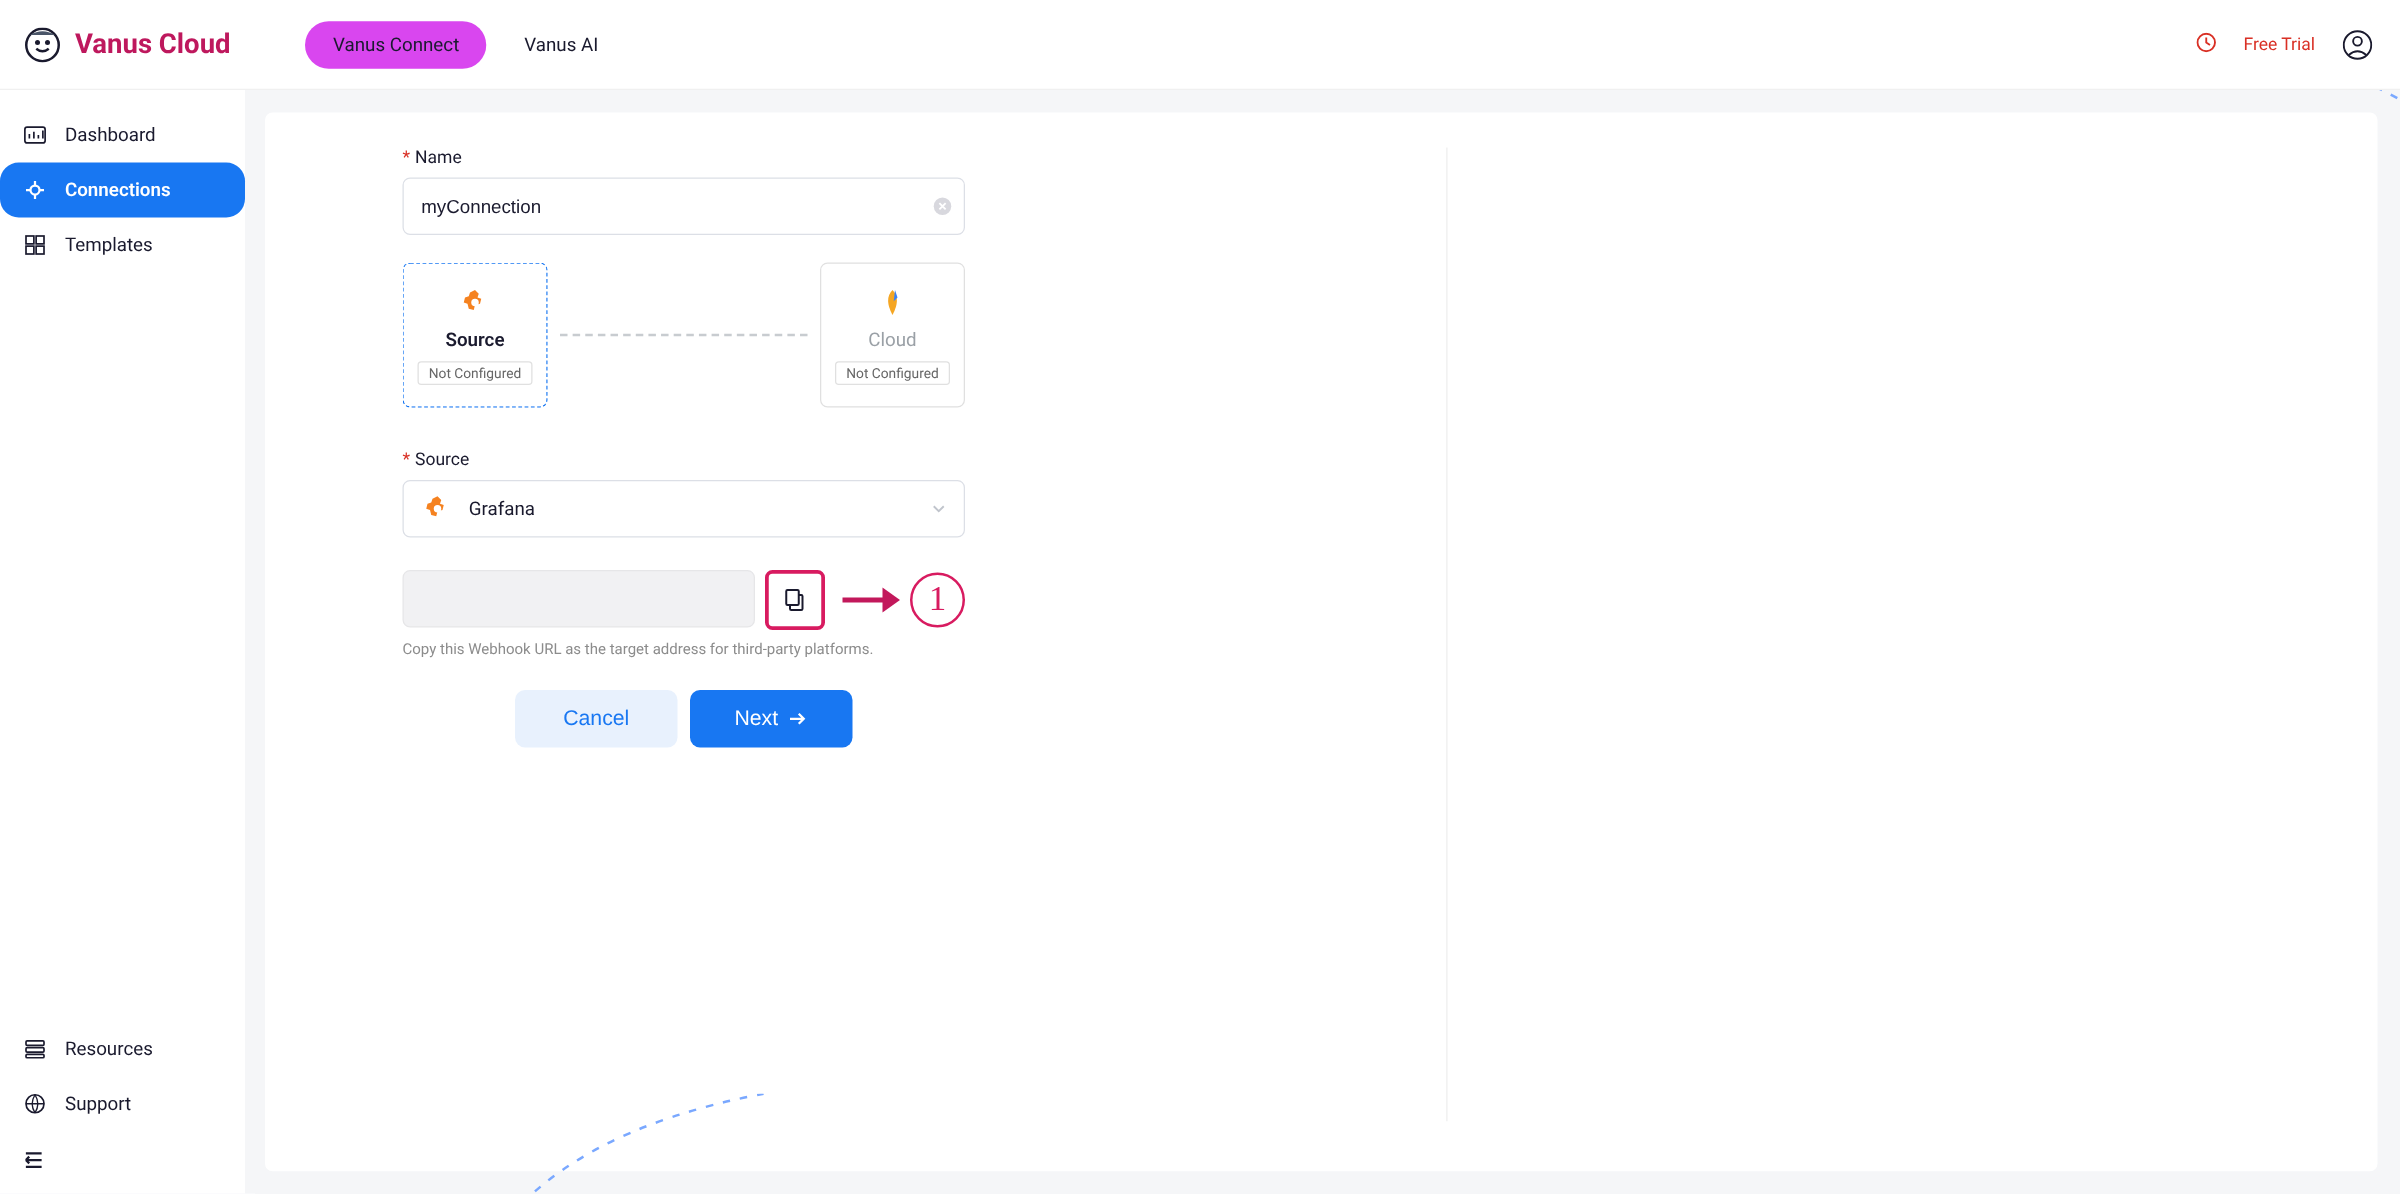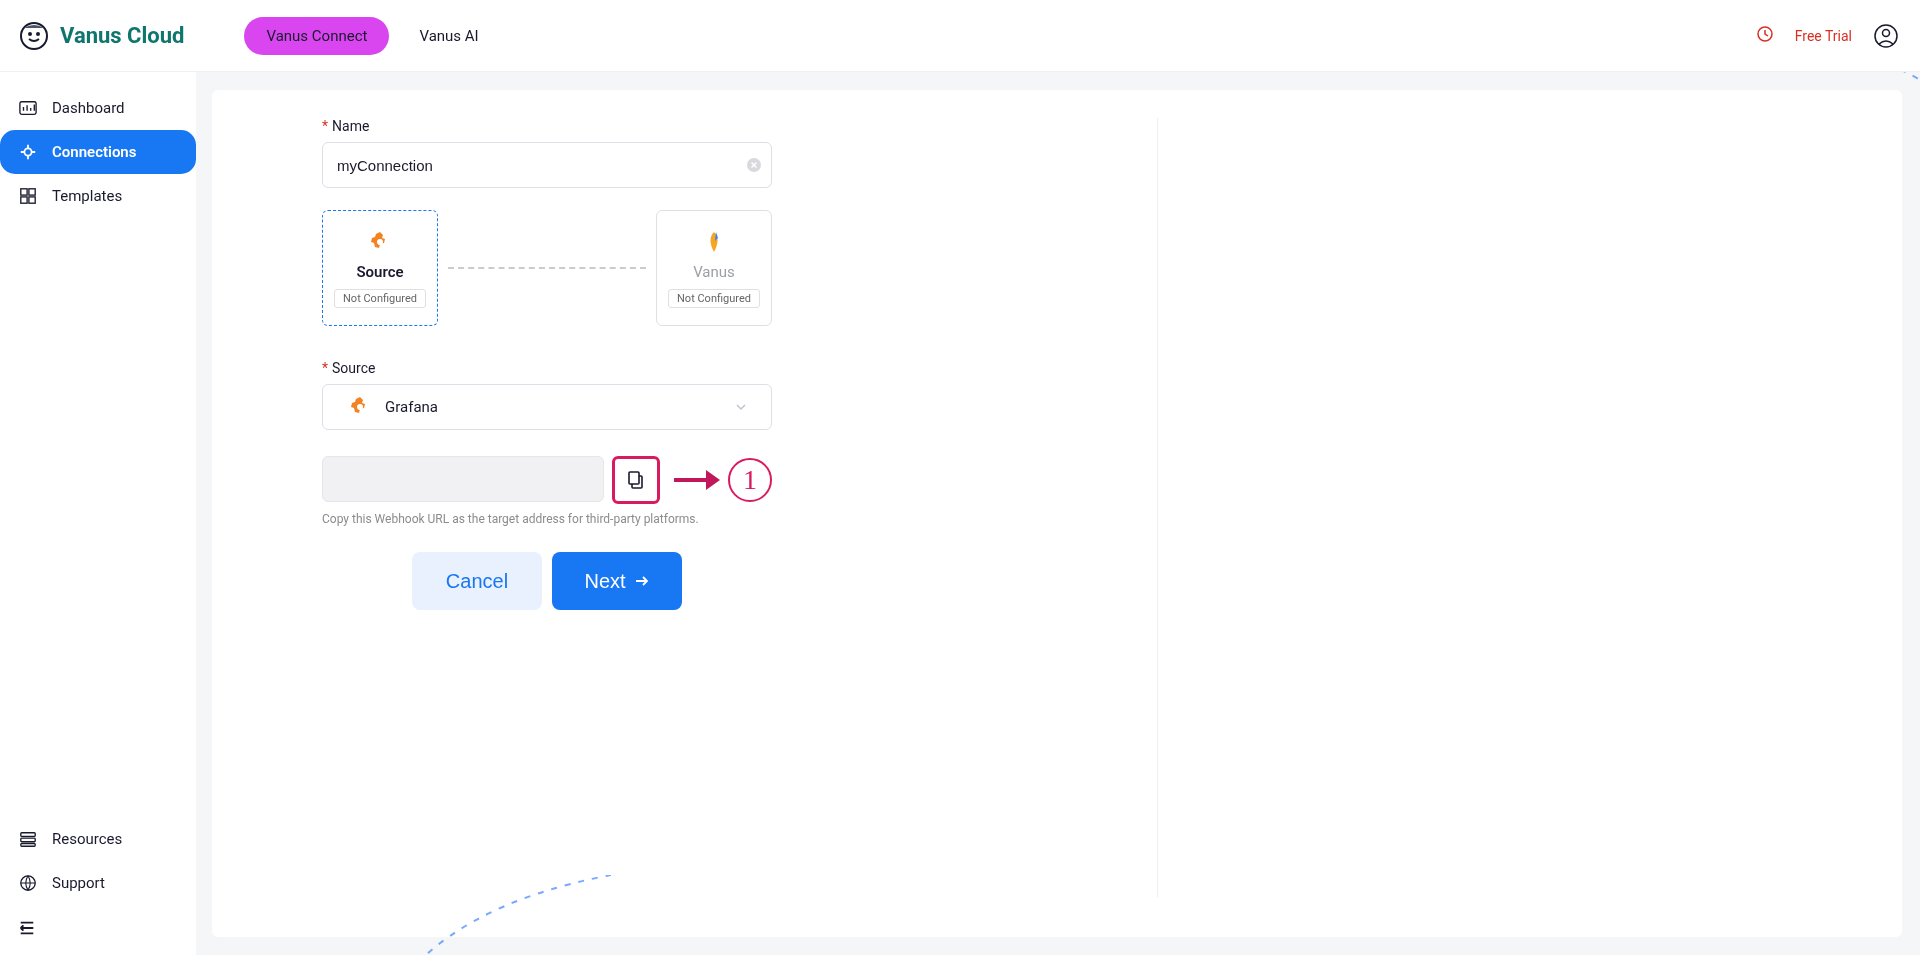--- a/index.html
+++ b/index.html
@@ -4,21 +4,21 @@
 <style>
 * { margin: 0; padding: 0; box-sizing: border-box; }
 body { font-family: -apple-system, BlinkMacSystemFont, 'Segoe UI', Roboto, sans-serif; background: #fff; color: #1a1a2e; overflow: hidden; }
 
 .app { display: flex; flex-direction: column; height: 100vh; }
 
 
 .header { display: flex; align-items: center; height: 72px; padding: 0 20px; border-bottom: 1px solid #f0f0f0; background: #fff; }
 .logo-area { display: flex; align-items: center; gap: 12px; }
 .logo-icon { width: 28px; height: 28px; }
-.logo-text { font-size: 22px; font-weight: 700; color: #0f766e; }
+.logo-text { font-size: 22px; font-weight: 700; color: #be185d; }
 .nav-tabs { display: flex; margin-left: 60px; gap: 8px; }
 .nav-tab { padding: 10px 22px; border-radius: 22px; font-size: 15px; color: #1a1a2e; cursor: pointer; }
 .nav-tab.active { background: #d946ef; }
 .header-right { margin-left: auto; display: flex; align-items: center; gap: 20px; }
 .free-trial { display: flex; align-items: center; gap: 22px; color: #d93025; font-size: 14px; }
 .avatar-btn { width: 28px; height: 28px; display: flex; align-items: center; justify-content: center; color: #1a1a2e; }
 
 
 .body { display: flex; flex: 1; overflow: hidden; background: #f5f6f8; }
 
@@ -46,41 +46,41 @@
 .node-card { width: 116px; height: 116px; border: 1px solid #e0e0e0; border-radius: 6px; display: flex; flex-direction: column; align-items: center; justify-content: center; gap: 8px; cursor: pointer; position: relative; padding: 10px 8px; }
 .node-card.active { border: 1px dashed #1877f2; }
 .node-card .node-icon { width: 26px; height: 26px; }
 .node-card .node-title { font-size: 15px; font-weight: 600; }
 .node-card .node-badge { font-size: 11px; border: 1px solid #e0e0e0; border-radius: 3px; padding: 2px 8px; color: #666; }
 .node-card.inactive .node-title { color: #9aa0a6; font-weight: 400; }
 .flow-line { flex: 1; height: 0; border-top: 2px dashed #c8ccd0; margin: 0 10px; }
 
 
 .select-wrap { max-width: 450px; margin-bottom: 26px; }
-.select { width: 100%; height: 46px; border: 1px solid #dcdfe6; border-radius: 6px; display: flex; align-items: center; padding: 0 24px; gap: 12px; cursor: pointer; }
+.select { width: 100%; height: 46px; border: 1px solid #dcdfe6; border-radius: 6px; display: flex; align-items: center; padding: 0 14px; gap: 12px; cursor: pointer; }
 .select-icon { width: 26px; height: 26px; }
 .select-text { flex: 1; font-size: 15px; }
 .select-chevron { color: #c0c4cc; }
 
 
 .webhook-wrap { max-width: 450px; margin-bottom: 8px; }
 .webhook-row { display: flex; gap: 8px; }
 .webhook-field { flex: 1; height: 46px; background: #f1f1f3; border: 1px solid #e6e6e8; border-radius: 6px; }
 .copy-btn { width: 48px; height: 48px; border: 3px solid #d81b60; border-radius: 6px; display: flex; align-items: center; justify-content: center; cursor: pointer; }
 .hint { font-size: 12px; color: #8c8c8c; margin-top: 6px; }
 
 
 .annotation { display: flex; align-items: center; margin-left: 12px; }
 .annot-arrow { width: 52px; height: 30px; }
 .annot-circle { width: 44px; height: 44px; border: 2px solid #d81b60; border-radius: 50%; display: flex; align-items: center; justify-content: center; margin-left: 4px; }
 .annot-num { font-family: Georgia, 'Times New Roman', serif; font-size: 28px; color: #d81b60; font-weight: 400; }
 
 
 .btn-row { display: flex; gap: 10px; justify-content: center; max-width: 450px; margin-top: 26px; }
-.btn { height: 58px; min-width: 130px; border-radius: 8px; display: flex; align-items: center; justify-content: center; gap: 8px; font-size: 20px; font-weight: 500; cursor: pointer; border: none; }
+.btn { height: 46px; min-width: 130px; border-radius: 8px; display: flex; align-items: center; justify-content: center; gap: 8px; font-size: 17px; font-weight: 500; cursor: pointer; border: none; }
 .btn-cancel { background: #e8f1fd; color: #1877f2; }
 .btn-next { background: #1877f2; color: #fff; }
 
 
 .deco-bl { position: absolute; bottom: -40px; left: 195px; width: 220px; height: 120px; pointer-events: none; }
 .deco-tr { position: absolute; top: -40px; right: -80px; width: 220px; height: 120px; pointer-events: none; }
 </style>
 </head>
 <body>
 
@@ -215,21 +215,21 @@
               <span class="node-badge">Not Configured</span>
             </div>
             <div class="flow-line"></div>
             <div class="node-card inactive">
               <span class="node-icon">
                 <svg viewBox="0 0 26 26" width="26" height="26">
                     <path d="M13 3 Q20 10 13 23 Q6 10 13 3" fill="#f5a623"></path>
                     <path d="M15 3 L17 9 L14 12" fill="#3b82f6"></path>
                   </svg>
               </span>
-              <span class="node-title">Vanus</span>
+              <span class="node-title">Cloud</span>
               <span class="node-badge">Not Configured</span>
             </div>
           </div>
 
           <div class="label-row">
               <span class="req">*</span>
               <span>Source</span>
             </div>
           <div class="select-wrap">
             <div class="select">

